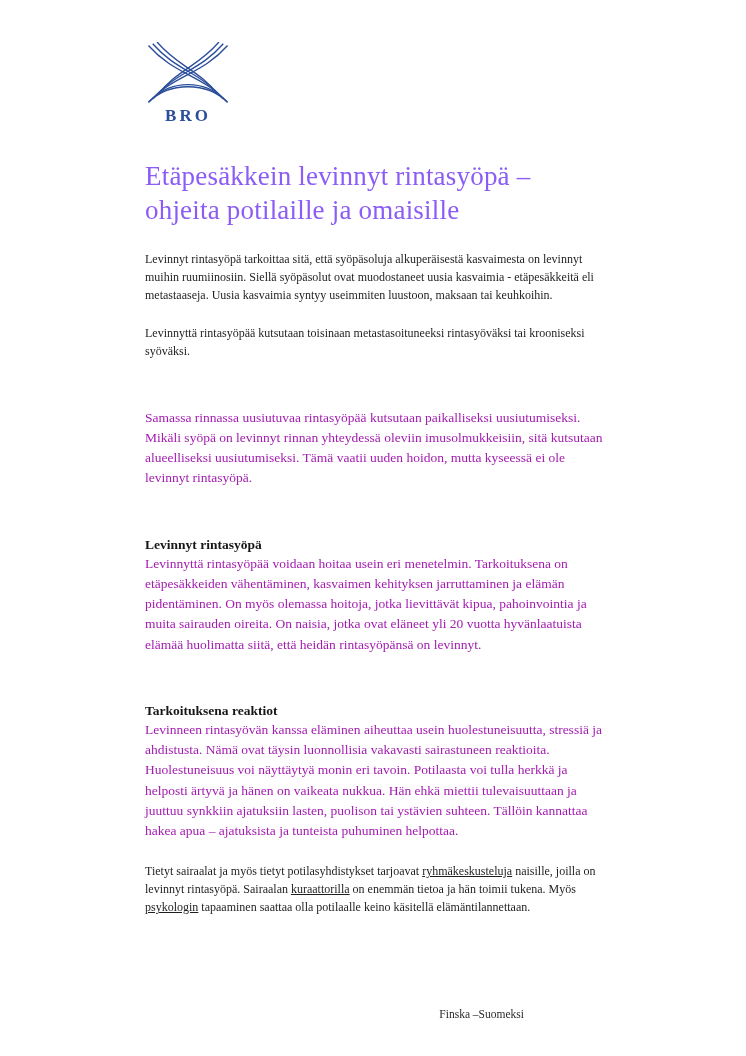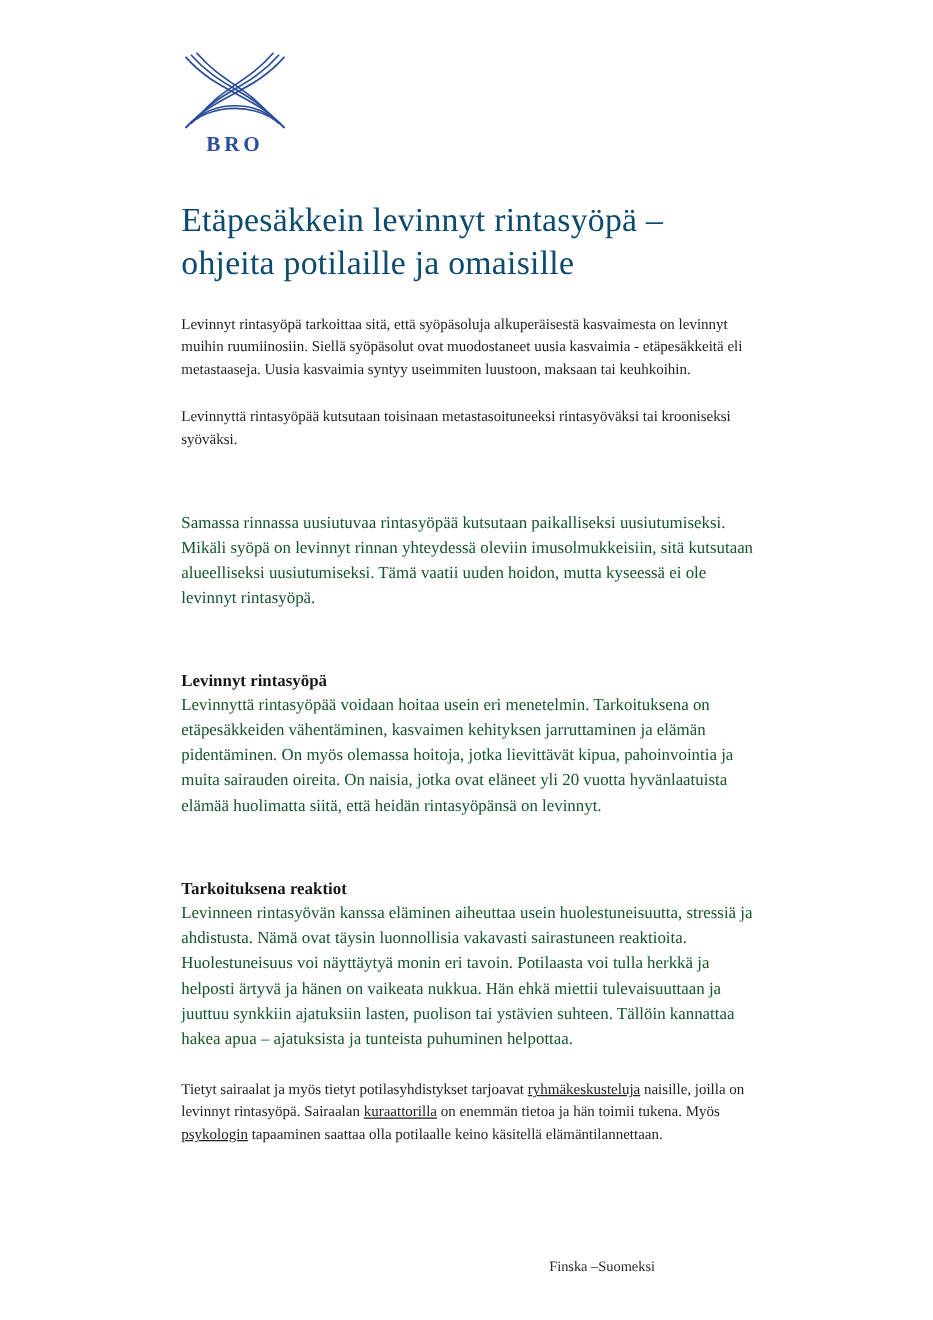--- a/index.html
+++ b/index.html
@@ -40,21 +40,21 @@
     font-family: "Liberation Serif", serif;
     font-size: 17px;
     letter-spacing: 3px;
     color: #2b4e9b;
     font-weight: 600;
   }
   .doc-title {
     font-size: 27px;
     font-weight: 400;
     line-height: 1.25;
-    color: #0c4a6e;
+    color: #8b5cf6;
     margin: 0 0 22px 0;
     letter-spacing: 0.2px;
   }
   .doc-title span { display: block; }
   p.body-text {
     font-size: 12px;
     line-height: 1.5;
     margin: 0 0 20px 0;
     color: #1e1e1e;
   }
@@ -64,21 +64,21 @@
   .section h2 {
     font-size: 13.5px;
     font-weight: 700;
     margin: 0 0 1px 0;
     color: #161616;
   }
   .section p {
     font-size: 13.5px;
     line-height: 1.5;
     margin: 0;
-    color: #14532d;
+    color: #a21caf;
   }
   .support-para {
     margin-top: 21px;
     font-size: 12px;
     line-height: 1.5;
     color: #1e1e1e;
   }
   .inline-link {
     text-decoration: underline;
     color: #1e1e1e;

